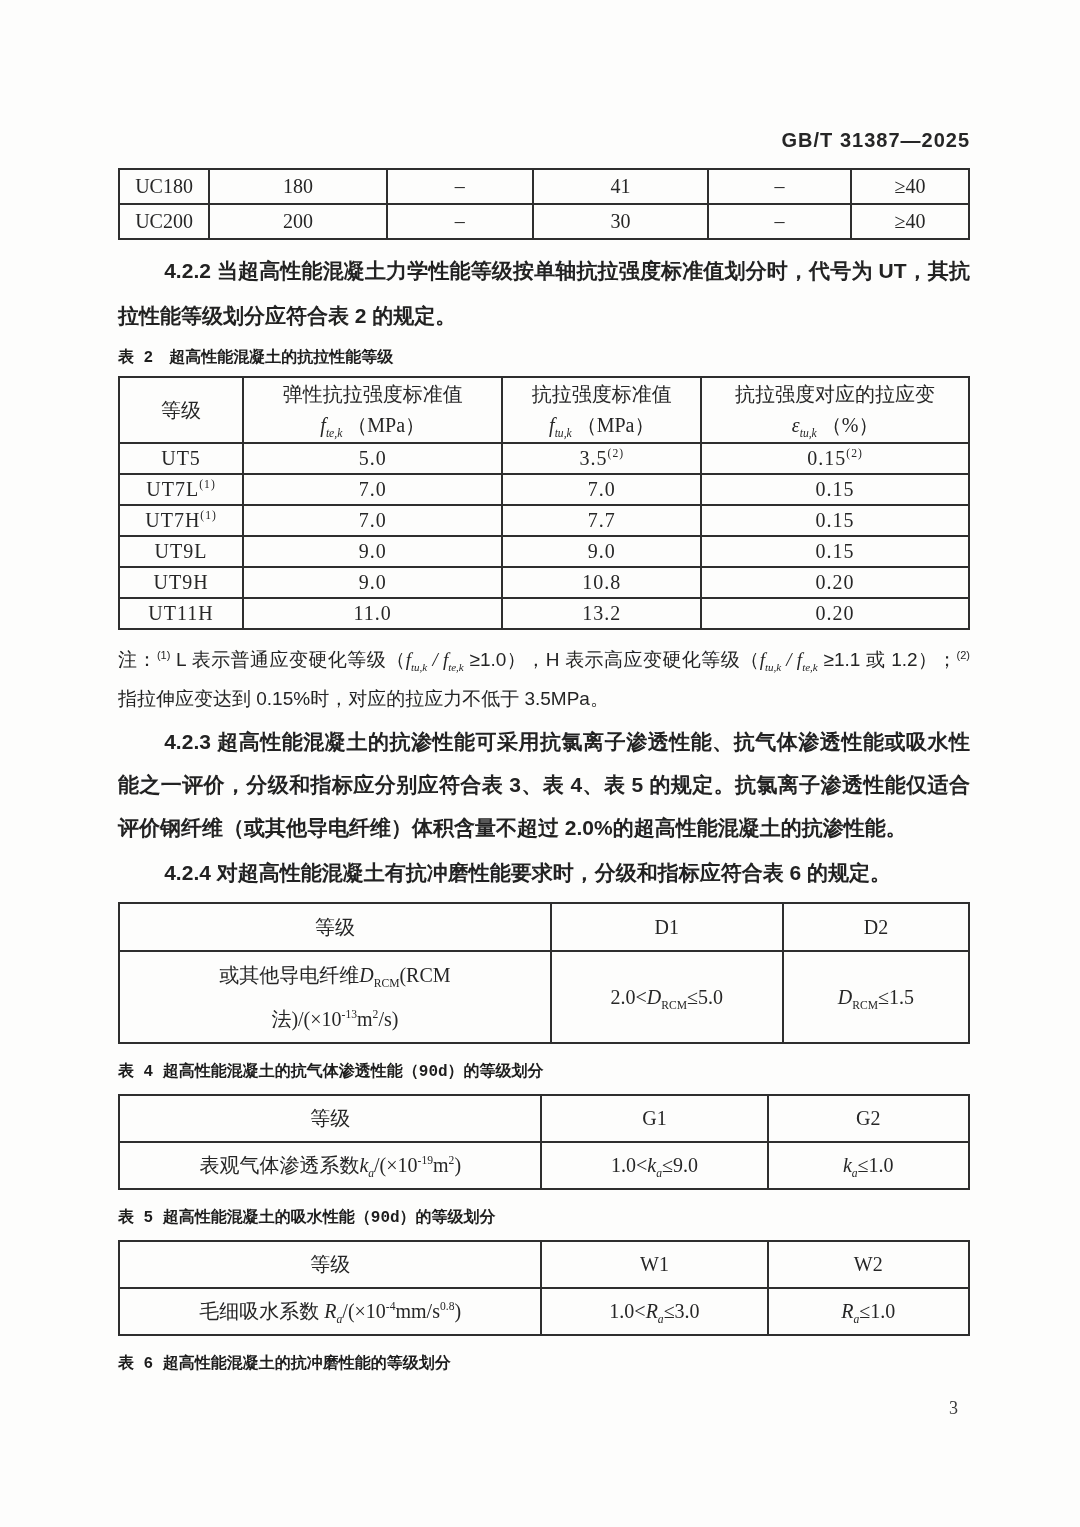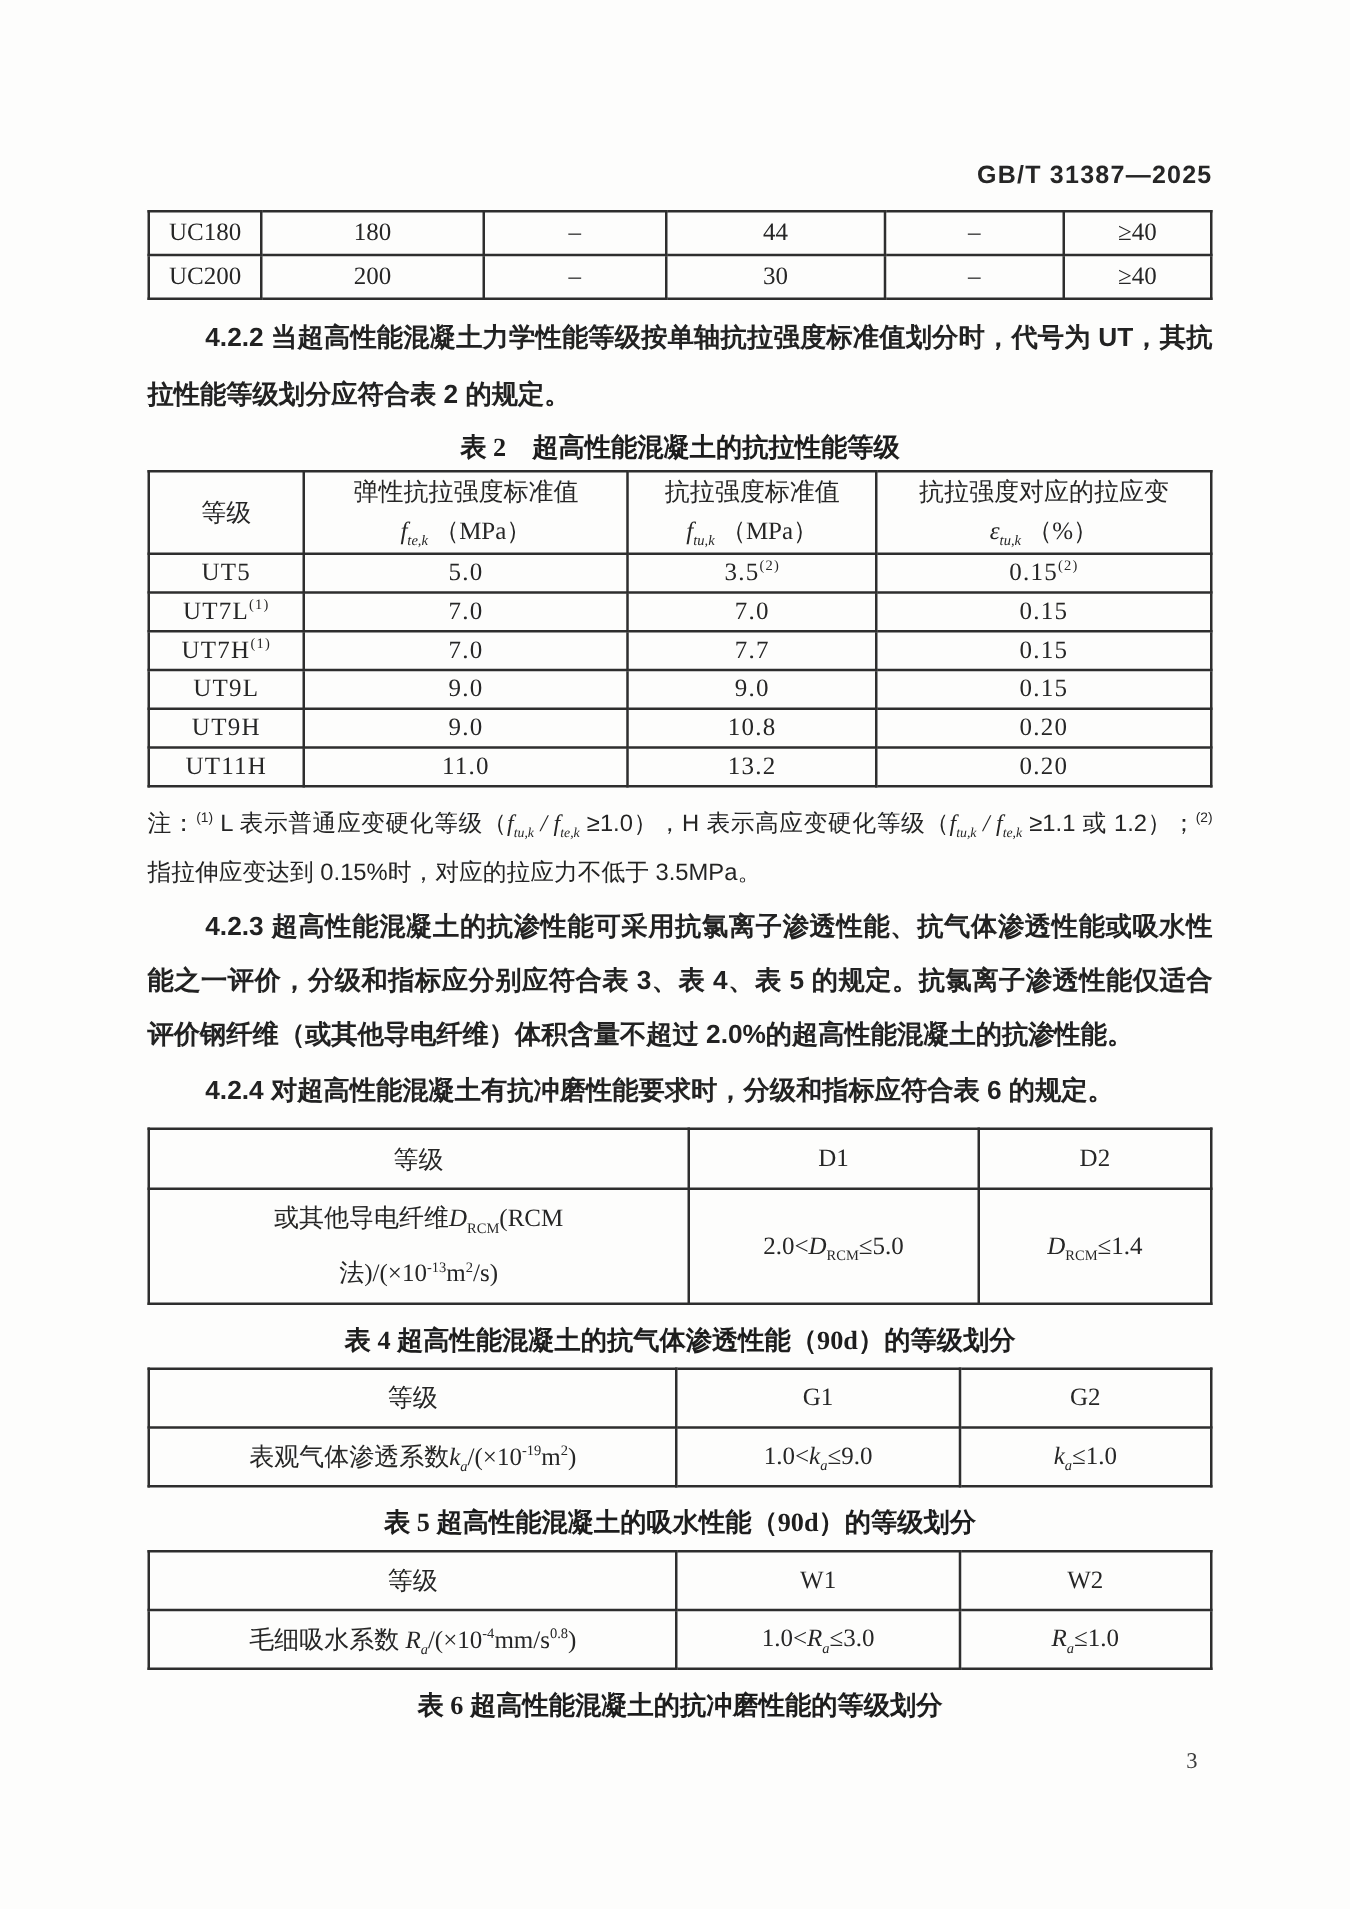--- a/index.html
+++ b/index.html
@@ -39,23 +39,22 @@
     font-size:21px;font-weight:600;
     line-height:45px;
     text-indent:2.2em;
     text-align:justify;
     color:#222;
   }
   .body-text.p423{margin-top:2px;line-height:43px;}
   .body-text.p424{margin-top:2px;line-height:43px;}
   .tbl-title{
     margin-top:6px;height:28px;line-height:28px;
-    text-align:center;
-    font-family:Liberation Serif, serif;
-    font-size:21px;font-weight:700;color:#1d1d1d;
+    font-family:Liberation Mono, monospace;
+    font-size:16px;font-weight:700;color:#1d1d1d;
   }
   .tbl-title.t3,.tbl-title.t4,.tbl-title.t5,.tbl-title.t6{margin-top:14px;}
   .tbl-title.t3{margin-top:12px;}
   .table2{margin-top:4px;}
   .table2 td.hd{height:64px;font-size:20px;}
   .table2 td.data{height:29px;letter-spacing:1px;}
   .hd .hline{line-height:31px;}
   .note{
     margin:10px 0 0 0;
     font-size:19px;line-height:39px;
@@ -97,21 +96,21 @@
           <col style="width:17.2%">
         <col style="width:20.6%">
           <col style="width:16.8%">
           <col style="width:13.9%">
       </colgroup>
       <tbody>
       <tr>
         <td>UC180</td>
         <td>180</td>
         <td>–</td>
-        <td>44</td>
+        <td>41</td>
         <td>–</td>
         <td>≥40</td>
       </tr>
       <tr>
         <td>UC200</td>
         <td>200</td>
         <td>–</td>
         <td>30</td>
         <td>–</td>
         <td>≥40</td>
@@ -201,21 +200,21 @@
         <td class="hd">等级</td>
         <td class="hd">D1</td>
         <td class="hd">D2</td>
       </tr>
       <tr>
         <td class="data">
           <div class="lbl-line"><span>或其他导电纤维</span><span class="it">D</span><sub>RCM</sub><span>(RCM</span></div>
           <div class="lbl-line"><span>法)/(×10</span><sup>-13</sup><span>m</span><sup>2</sup><span>/s)</span></div>
         </td>
         <td class="data"><span>2.0&lt;</span><span class="it">D</span><sub>RCM</sub><span>≤5.0</span></td>
-        <td class="data"><span class="it">D</span><sub>RCM</sub><span>≤1.4</span></td>
+        <td class="data"><span class="it">D</span><sub>RCM</sub><span>≤1.5</span></td>
       </tr>
       </tbody>
     </table>
 
     <div class="tbl-title t4">表 4  超高性能混凝土的抗气体渗透性能（90d）的等级划分</div>
     <table class="gbt table45">
       <colgroup>
         <col style="width:49.7%">
           <col style="width:26.6%">
           <col style="width:23.7%">

